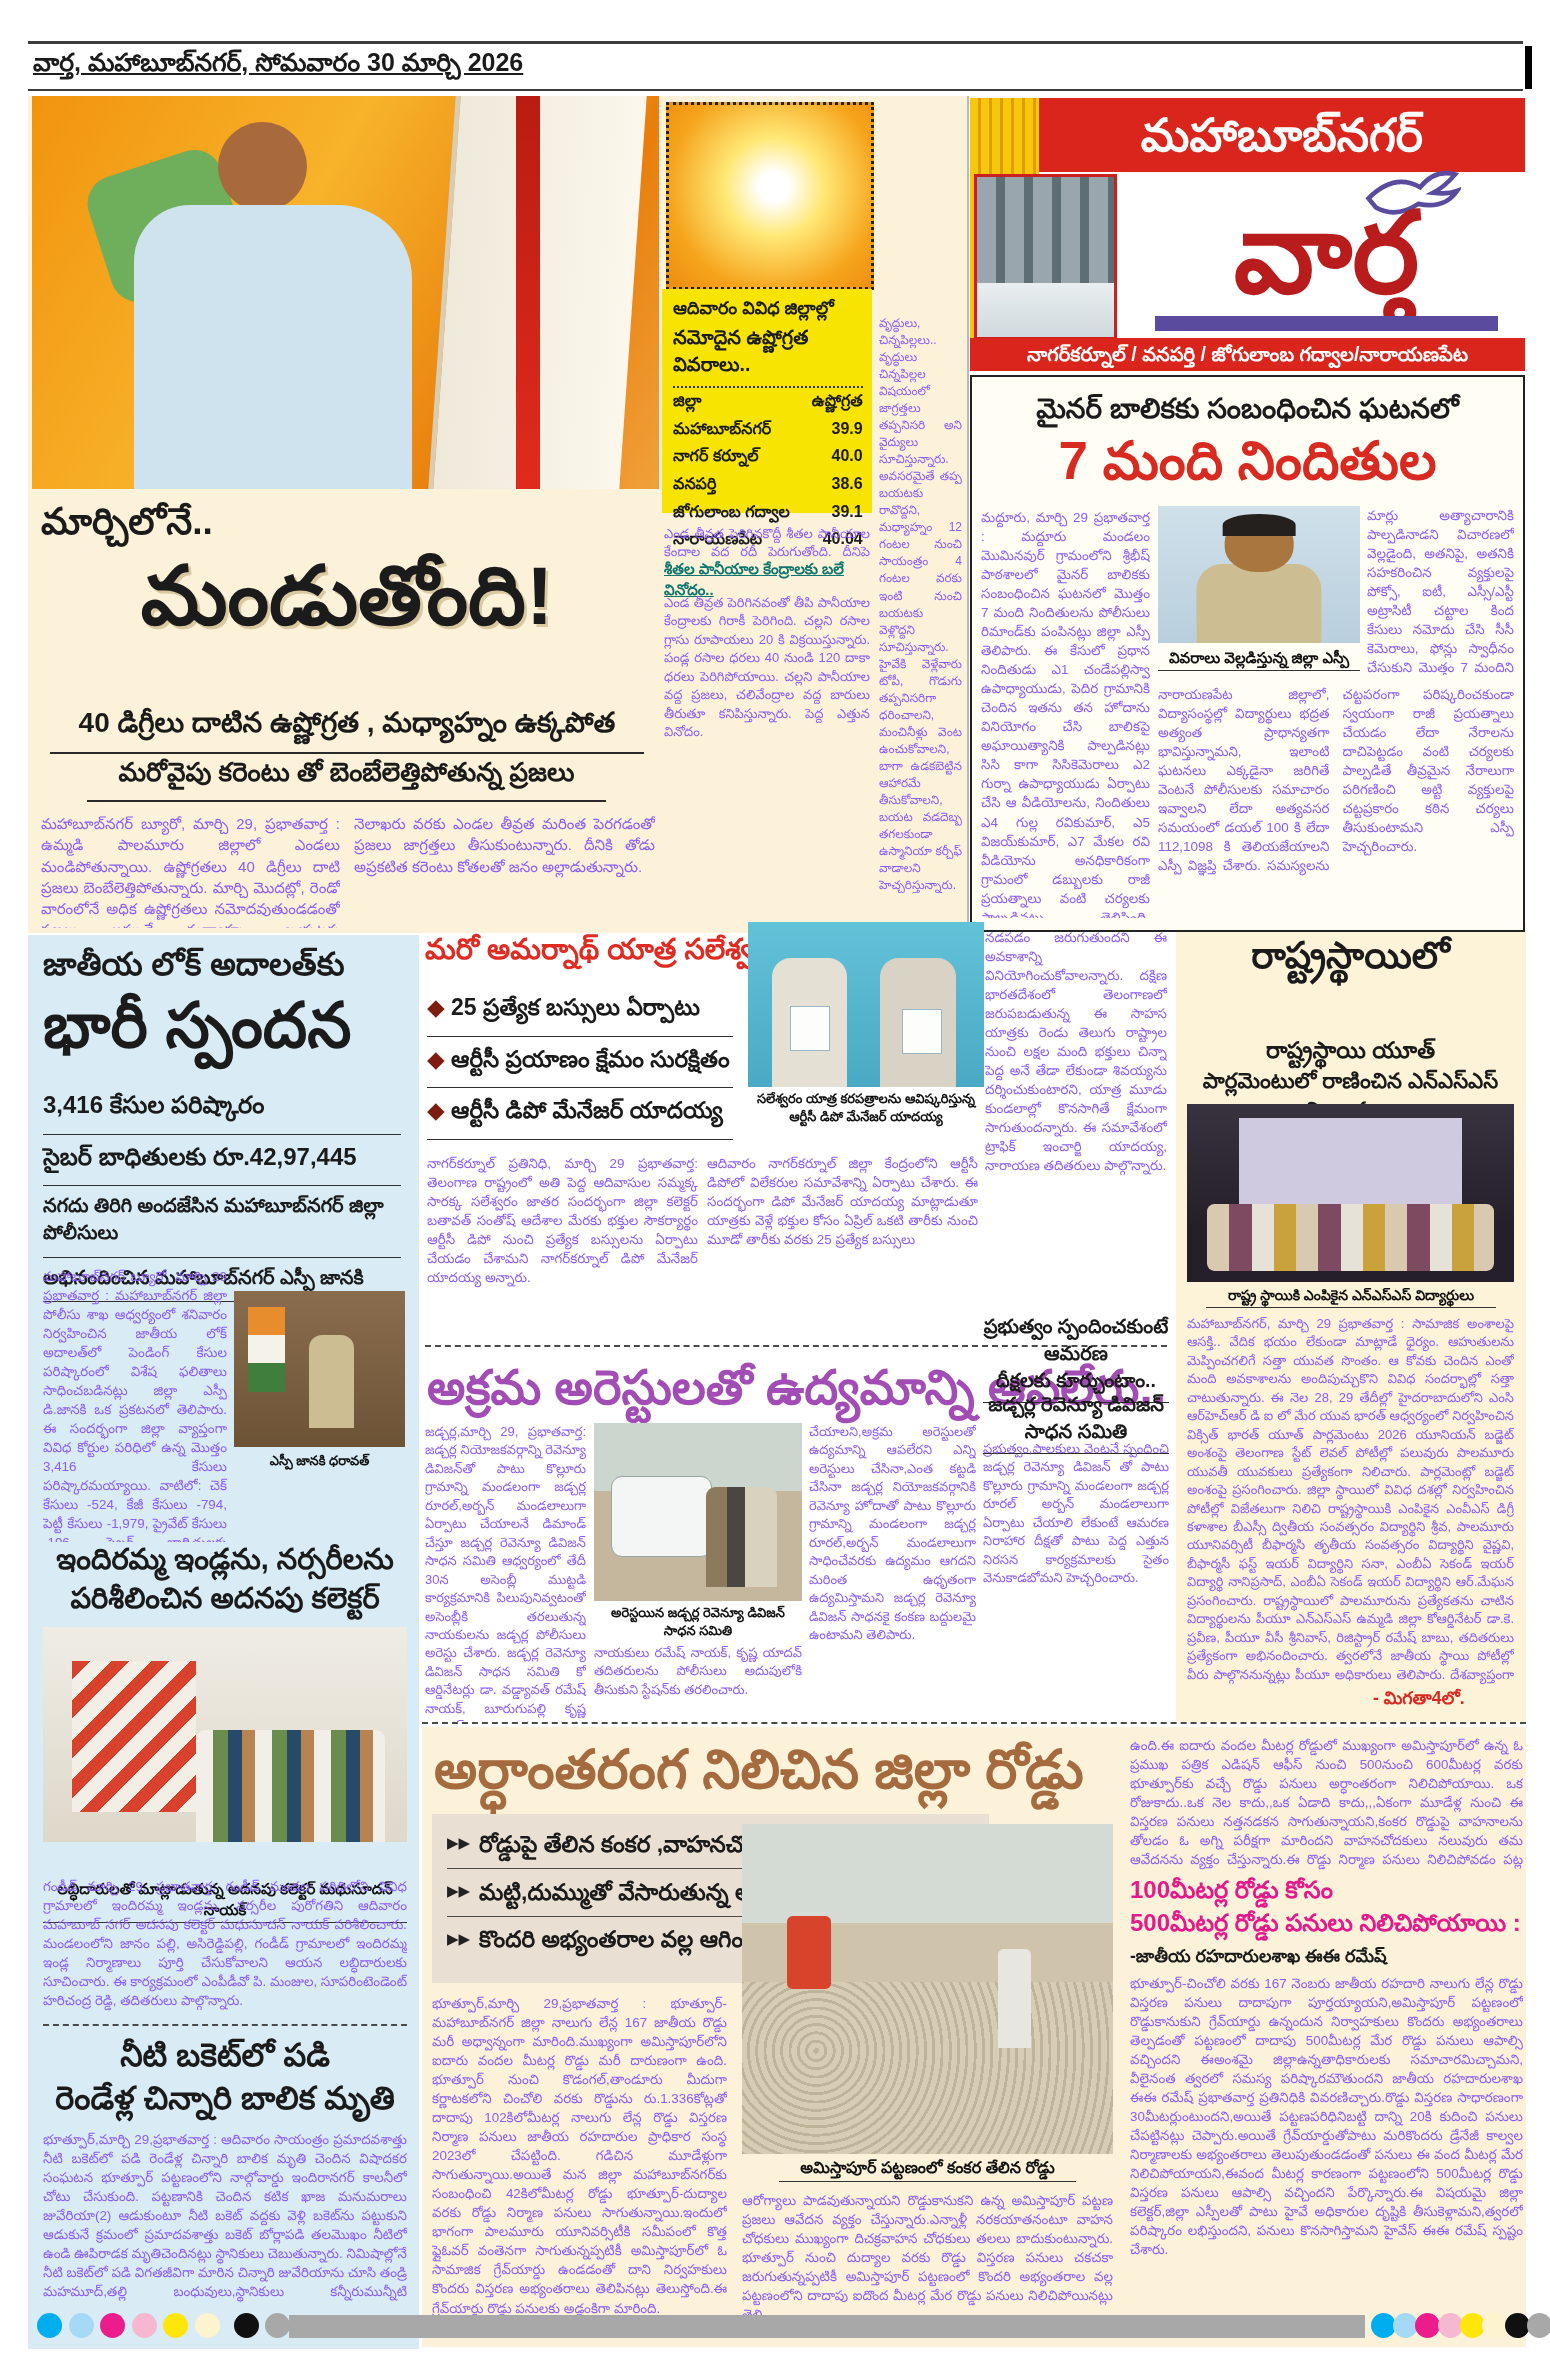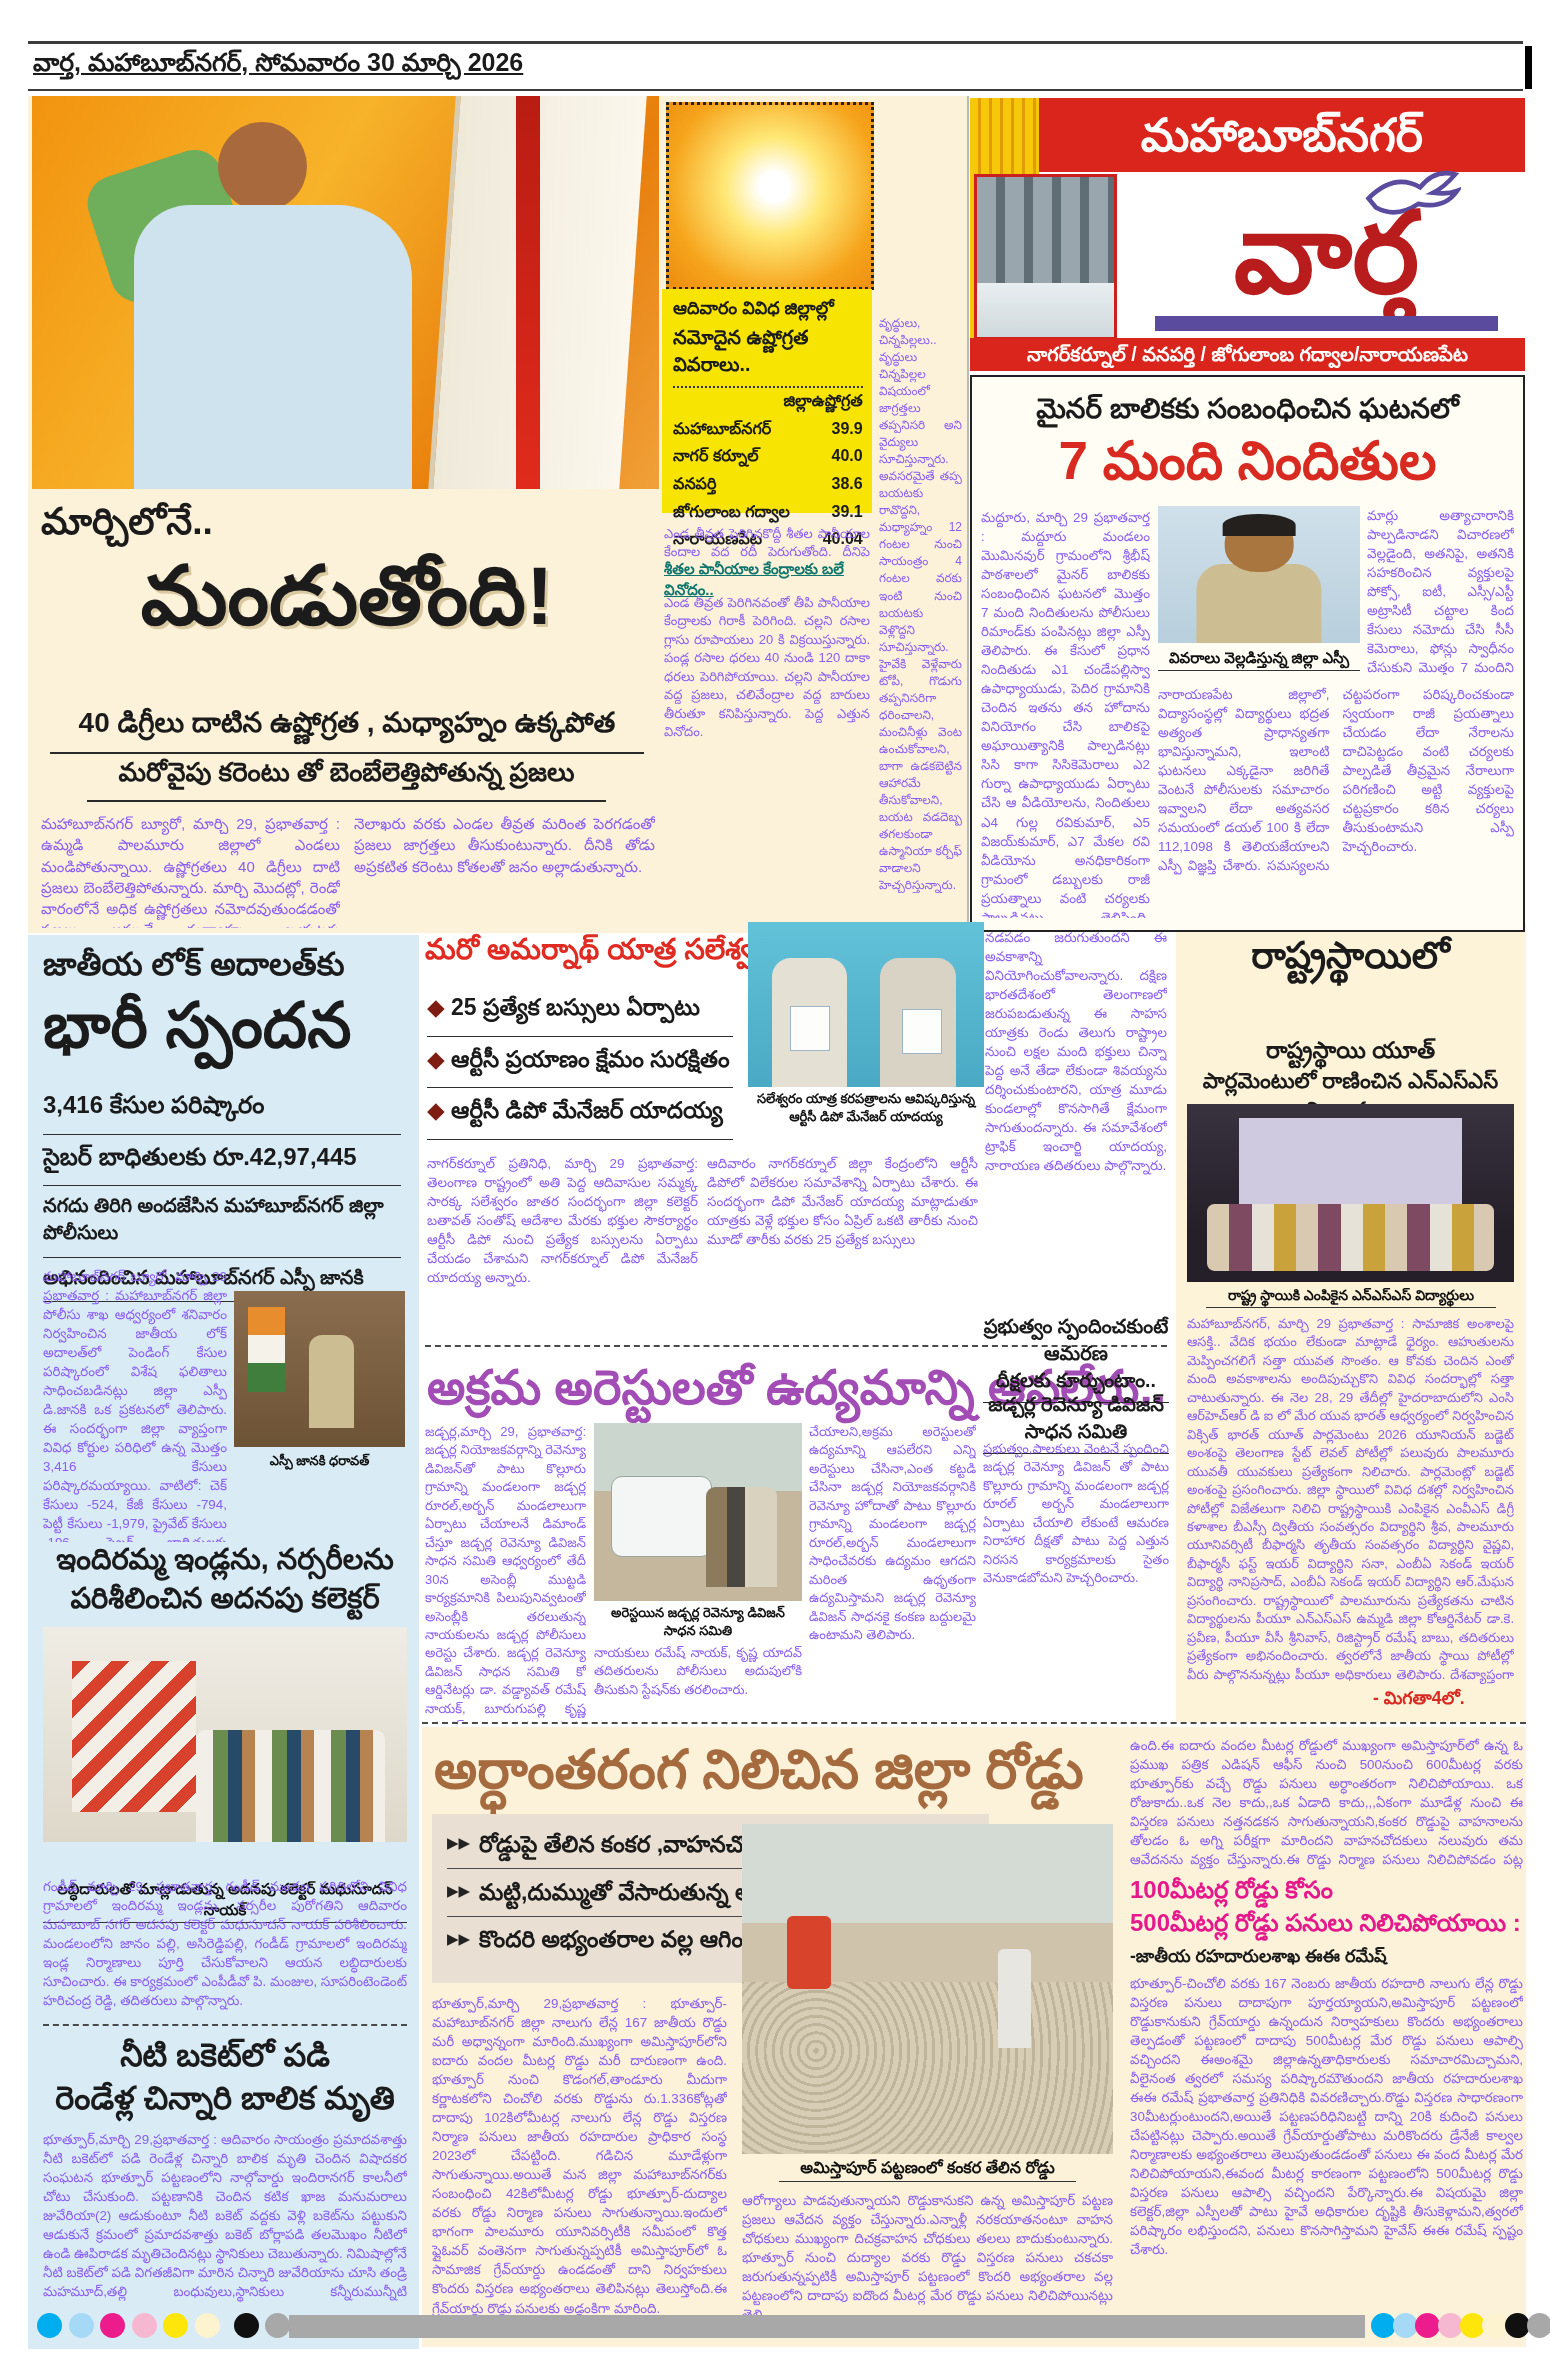--- a/index.html
+++ b/index.html
@@ -98,21 +98,21 @@
   <div class="abs bold center underl" style="left:50px;top:707px;width:594px;font-size:28px;">40 డిగ్రీలు దాటిన ఉష్ణోగ్రత , మధ్యాహ్నం ఉక్కపోత</div>
   <div class="abs bold center underl" style="left:87px;top:757px;width:519px;font-size:26px;">మరోవైపు కరెంటు తో బెంబేలెత్తిపోతున్న ప్రజలు</div>
   <div class="abs jt" style="left:41px;top:813px;width:299px;height:115px;font-size:15px;overflow:hidden;">మహాబూబ్‌నగర్ బ్యూరో, మార్చి 29, ప్రభాతవార్త : ఉమ్మడి పాలమూరు జిల్లాలో ఎండలు మండిపోతున్నాయి. ఉష్ణోగ్రతలు 40 డిగ్రీలు దాటి ప్రజలు బెంబేలెత్తిపోతున్నారు. మార్చి మొదట్లో, రెండో వారంలోనే అధిక ఉష్ణోగ్రతలు నమోదవుతుండడంతో ప్రజలు అప్పుడే మధ్యాహ్నం బయటకు రాలేకపోతున్నారు.</div>
   <div class="abs jt" style="left:354px;top:813px;width:301px;height:115px;font-size:15px;overflow:hidden;">నెలాఖరు వరకు ఎండల తీవ్రత మరింత పెరగడంతో ప్రజలు జాగ్రత్తలు తీసుకుంటున్నారు. దీనికి తోడు అప్రకటిత కరెంటు కోతలతో జనం అల్లాడుతున్నారు.</div>
 
   <div class="abs photo ph-sun" style="left:666px;top:102px;width:202px;height:182px;border:3.7px dotted #222;"></div>
   <div class="abs" style="left:662px;top:289px;width:210px;height:224px;background:#f8e403;padding:9.3px 9.3px 5.6px 11px;box-sizing:border-box;">
     <div class="bold" style="font-size:17.6px;">ఆదివారం వివిధ జిల్లాల్లో</div>
     <div class="bold" style="font-size:19.5px;margin-top:2.8px;">నమోదైన ఉష్ణోగ్రత వివరాలు..</div>
     <div class="dotline" style="margin:5.6px 0 4.6px;"></div>
-    <div style="display:flex;justify-content:flex-end;font-weight:bold;font-size:16px;">
+    <div style="display:flex;justify-content:space-between;font-weight:bold;font-size:16px;">
       <span>జిల్లా</span>
       <span>ఉష్ణోగ్రత</span>
     </div>
     <div style="display:flex;justify-content:space-between;font-weight:bold;font-size:16px;margin-top:5.6px;">
       <span>మహాబూబ్‌నగర్</span>
         <span>39.9</span>
     </div>
     <div style="display:flex;justify-content:space-between;font-weight:bold;font-size:16px;margin-top:5.6px;">
       <span>నాగర్ కర్నూల్</span>
         <span>40.0</span>

